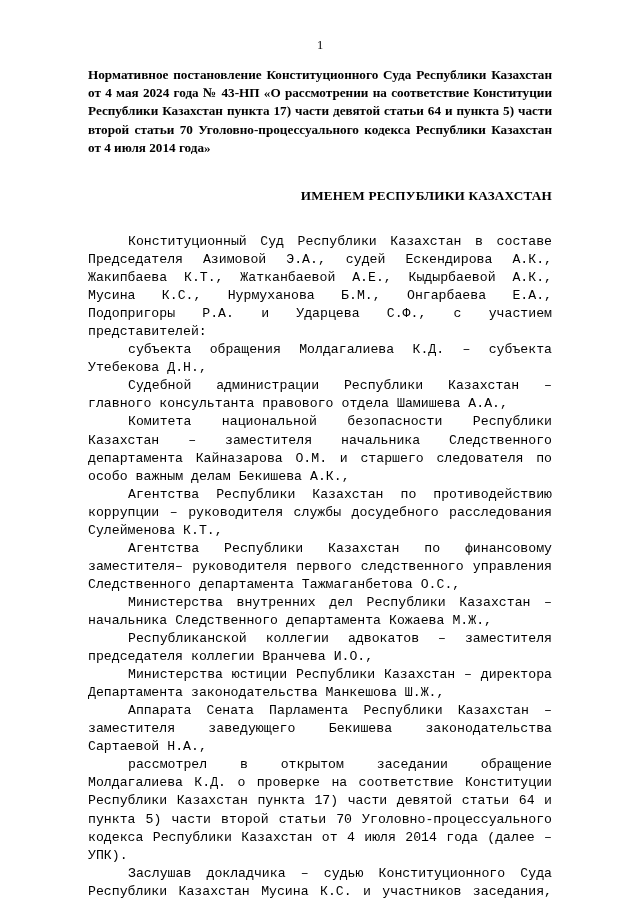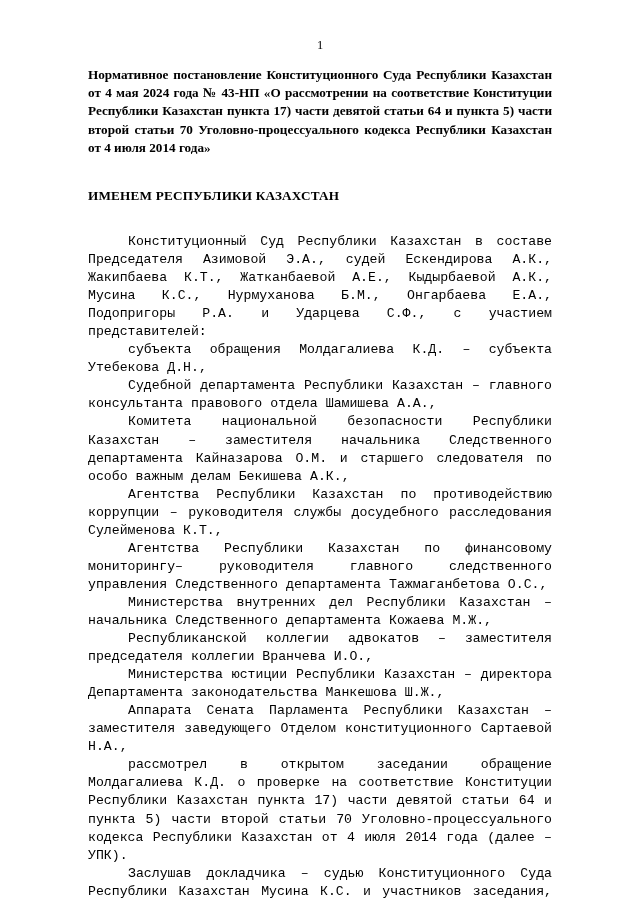--- a/index.html
+++ b/index.html
@@ -41,21 +41,21 @@
     font-weight: bold;
     font-size: 13.2px;
     line-height: 18.2px;
     text-align: justify;
     text-align-last: left;
     text-justify: inter-word;
     margin: 0 0 16px 0;
     hyphens: none;
   }
   .center-heading {
-    text-align: left;
+    text-align: right;
     font-weight: bold;
     font-size: 13.2px;
     line-height: 18px;
     letter-spacing: 0.2px;
     margin: 30px 0 0 0;
   }
   .body-block {
     margin-top: 28px;
     font-family: Liberation Mono, monospace;
   }
@@ -80,26 +80,26 @@
 
   <div class="content">
 
     <div class="doc-title">Нормативное постановление Конституционного Суда Республики Казахстан от 4 мая 2024 года № 43-НП «О рассмотрении на соответствие Конституции Республики Казахстан пункта 17) части девятой статьи 64 и пункта 5) части второй статьи 70 Уголовно-процессуального кодекса Республики Казахстан от 4 июля 2014 года»</div>
 
     <div class="center-heading">ИМЕНЕМ РЕСПУБЛИКИ КАЗАХСТАН</div>
 
     <div class="body-block">
       <p class="para">Конституционный Суд Республики Казахстан в составе Председателя Азимовой Э.А., судей Ескендирова А.К., Жакипбаева К.Т., Жатканбаевой А.Е., Кыдырбаевой А.К., Мусина К.С., Нурмуханова Б.М., Онгарбаева Е.А., Подопригоры Р.А. и Ударцева С.Ф., с участием представителей:</p>
       <p class="para">субъекта обращения Молдагалиева К.Д. – субъекта Утебекова Д.Н.,</p>
-      <p class="para">Судебной департамента Республики Казахстан – главного консультанта правового отдела Шамишева А.А.,</p>
+      <p class="para">Судебной администрации Республики Казахстан – главного консультанта правового отдела Шамишева А.А.,</p>
       <p class="para">Комитета национальной безопасности Республики Казахстан – заместителя начальника Следственного департамента Кайназарова О.М. и старшего следователя по особо важным делам Бекишева А.К.,</p>
       <p class="para">Агентства Республики Казахстан по противодействию коррупции – руководителя службы досудебного расследования Сулейменова К.Т.,</p>
-      <p class="para">Агентства Республики Казахстан по финансовому мониторингу– руководителя главного следственного управления Следственного департамента Тажмаганбетова О.С.,</p>
+      <p class="para">Агентства Республики Казахстан по финансовому заместителя– руководителя первого следственного управления Следственного департамента Тажмаганбетова О.С.,</p>
       <p class="para">Министерства внутренних дел Республики Казахстан – начальника Следственного департамента Кожаева М.Ж.,</p>
       <p class="para">Республиканской коллегии адвокатов – заместителя председателя коллегии  Вранчева И.О.,</p>
       <p class="para">Министерства юстиции Республики Казахстан – директора Департамента законодательства Манкешова Ш.Ж.,</p>
-      <p class="para">Аппарата Сената Парламента Республики Казахстан – заместителя заведующего Отделом конституционного Сартаевой Н.А.,</p>
+      <p class="para">Аппарата Сената Парламента Республики Казахстан – заместителя заведующего Бекишева законодательства Сартаевой Н.А.,</p>
       <p class="para">рассмотрел в открытом заседании обращение Молдагалиева К.Д. о проверке на соответствие Конституции Республики Казахстан пункта 17) части девятой статьи 64 и пункта 5) части второй статьи 70 Уголовно-процессуального кодекса Республики Казахстан от 4 июля 2014 года (далее – УПК).</p>
       <p class="para">Заслушав докладчика – судью Конституционного Суда Республики Казахстан Мусина К.С. и участников заседания, изучив материалы конституционного производства, проанализировав законодательство</p>
     </div>
 
   </div>
 </div>
 
 </body></html>

